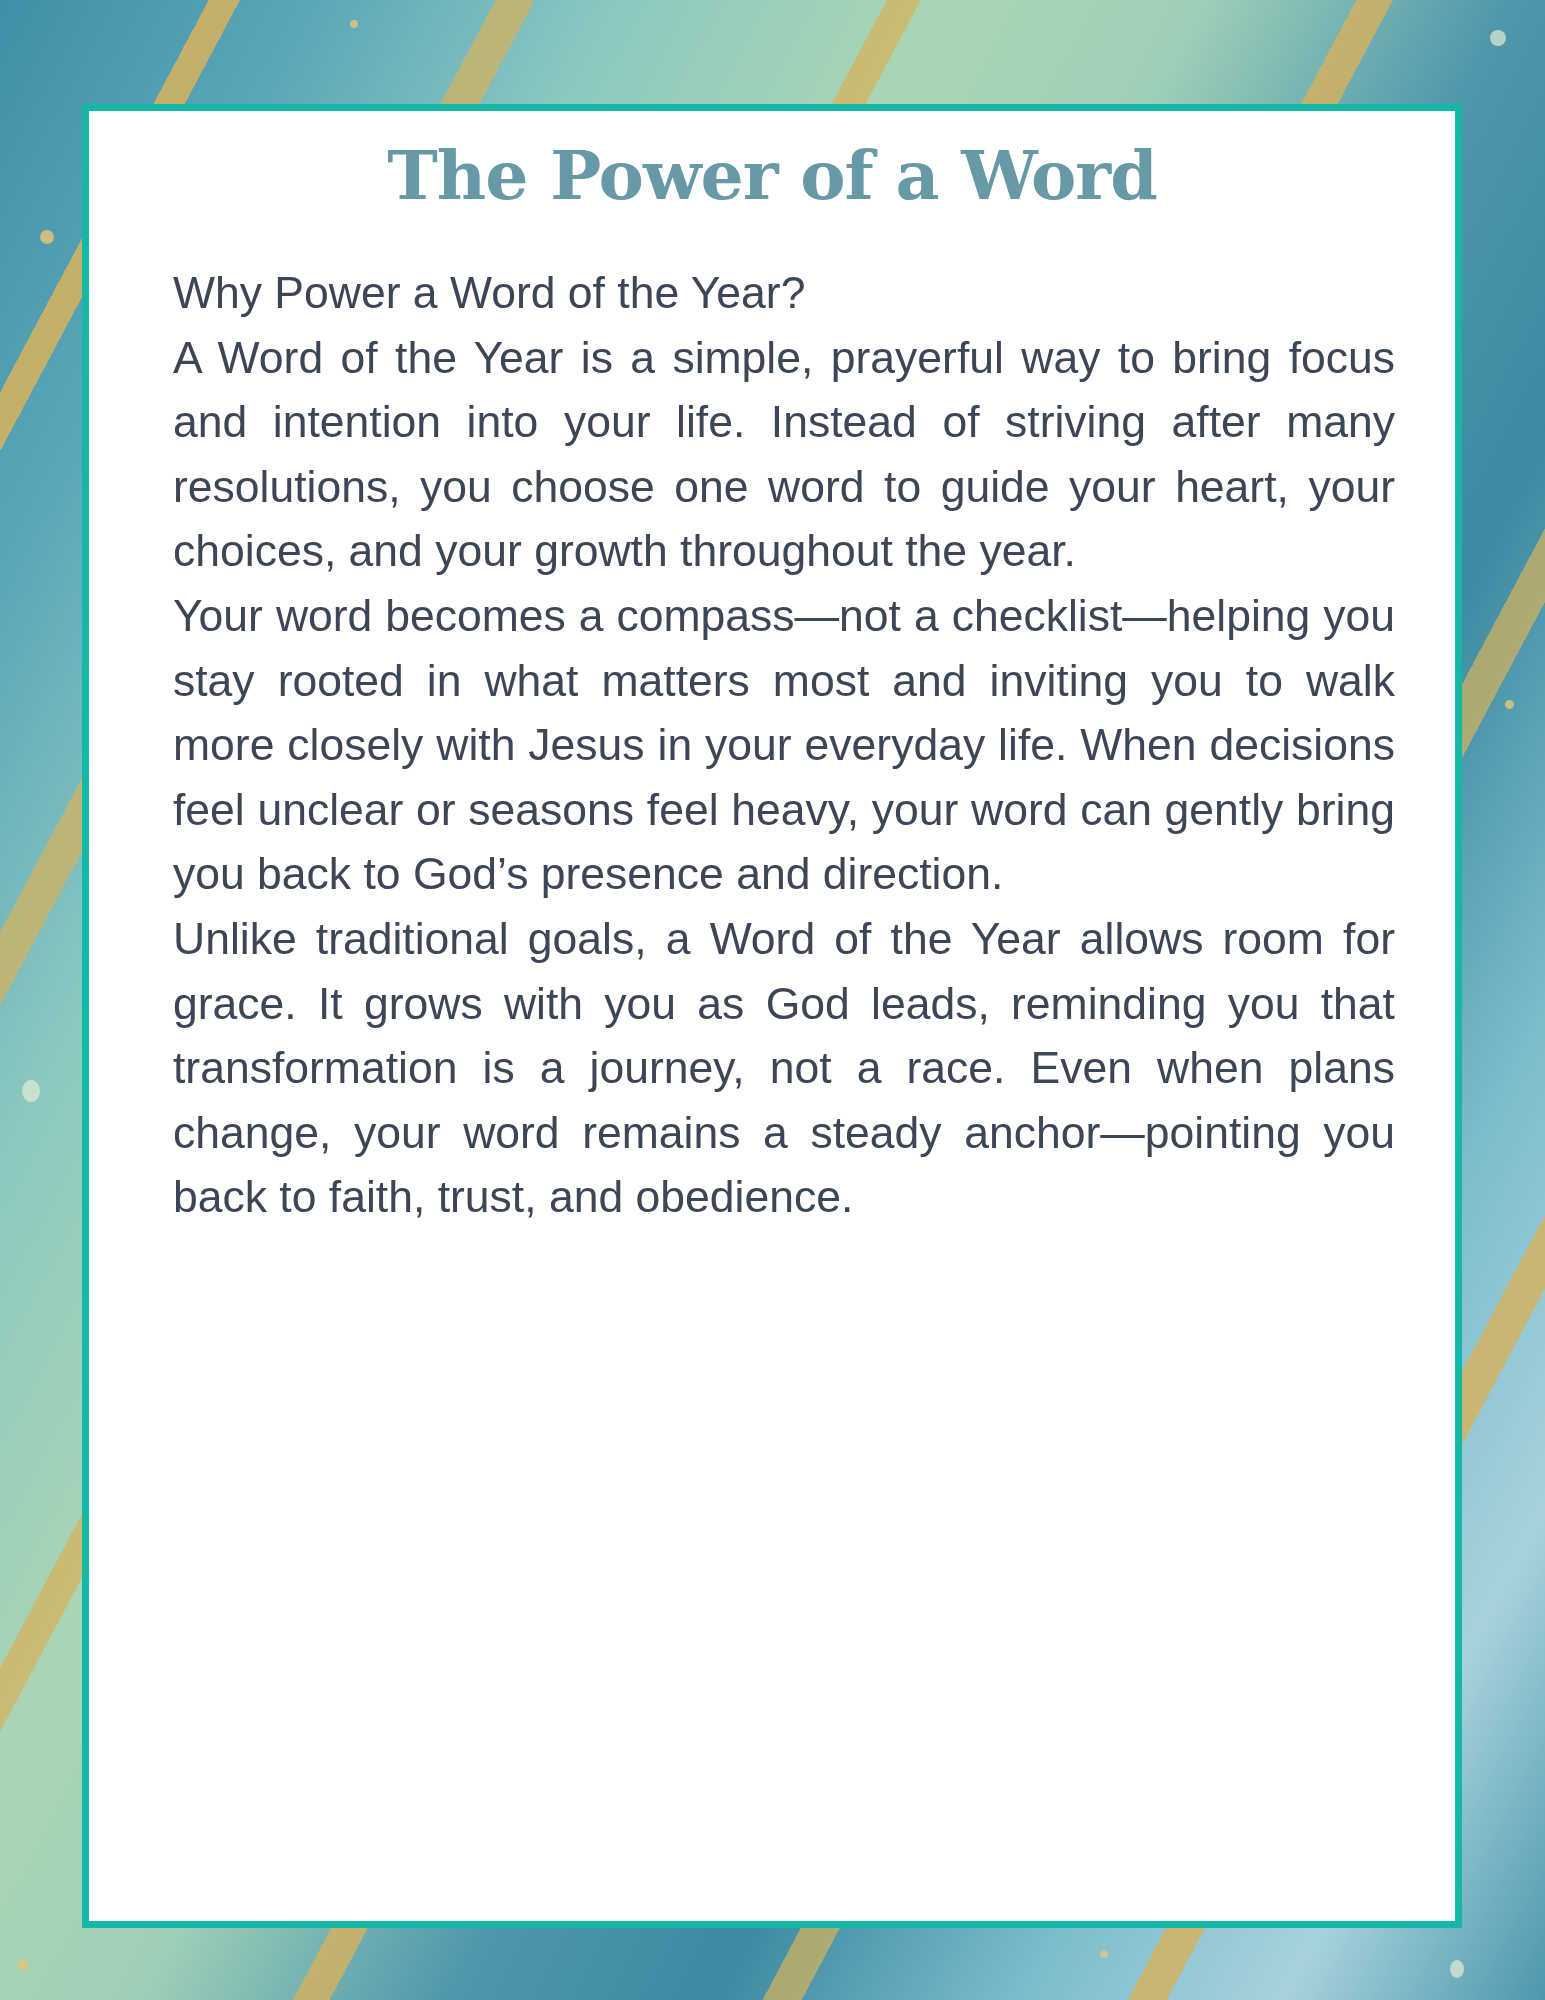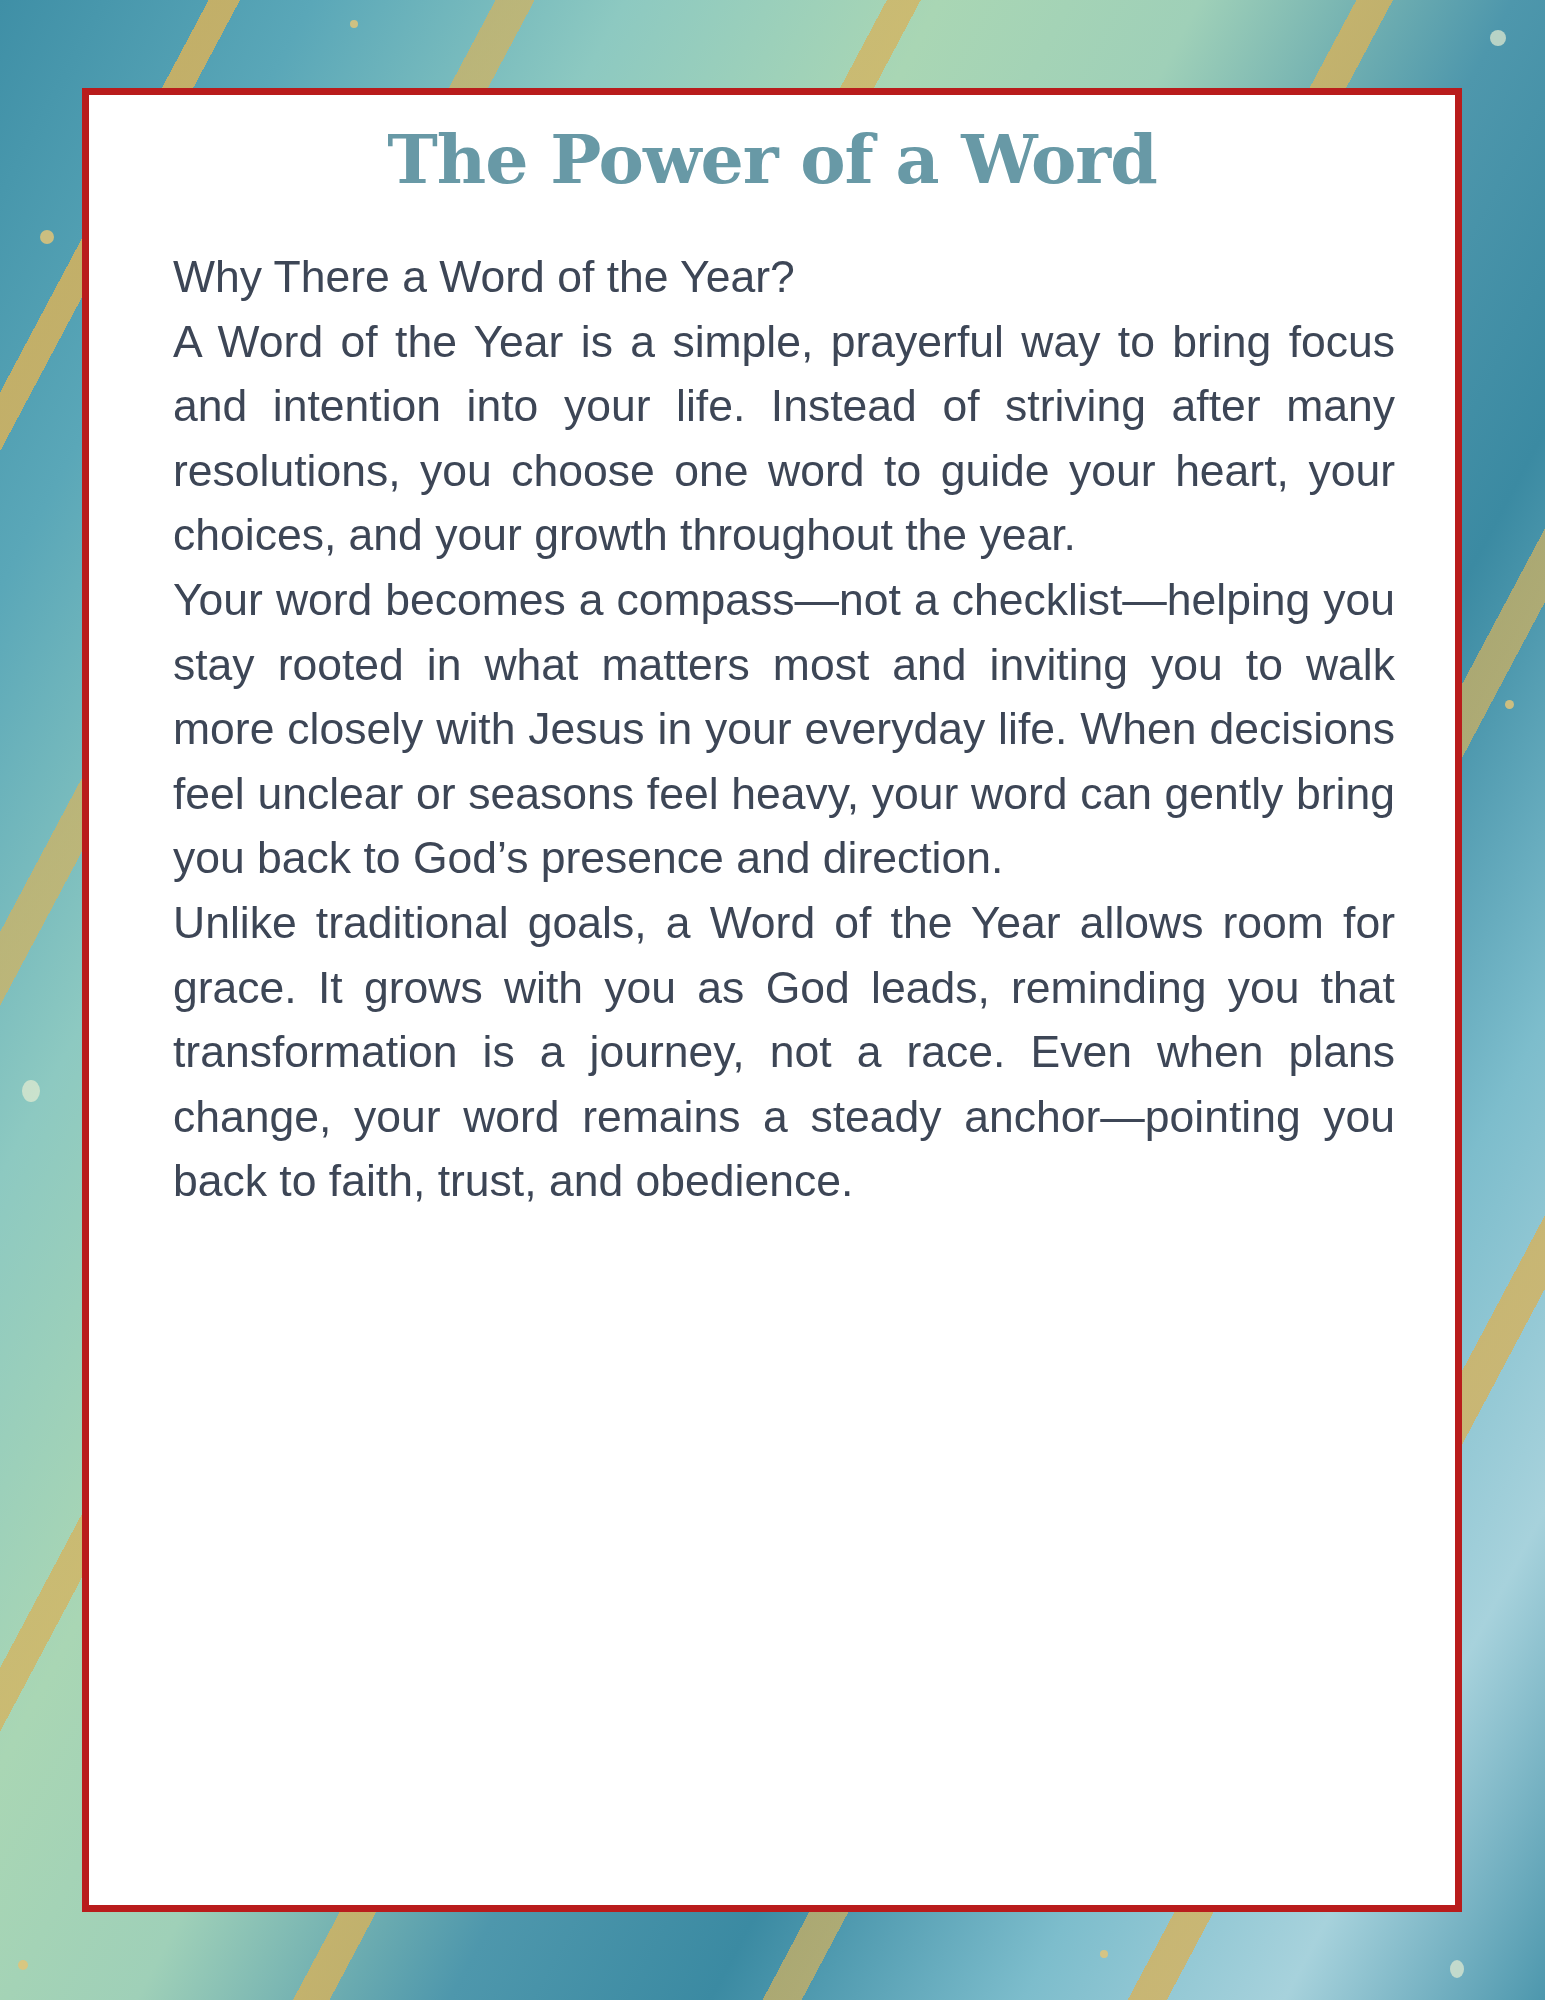--- a/index.html
+++ b/index.html
@@ -11,25 +11,25 @@
     background:
       linear-gradient(118deg, transparent 0 8%, rgba(214,178,92,0.85) 8% 9.2%, transparent 9.2% 19%, rgba(214,178,92,0.7) 19% 20.5%, transparent 20.5% 34%, rgba(214,178,92,0.75) 34% 35.3%, transparent 35.3% 52%, rgba(214,178,92,0.8) 52% 53.4%, transparent 53.4% 70%, rgba(214,178,92,0.7) 70% 71.5%, transparent 71.5% 84%, rgba(214,178,92,0.8) 84% 85.5%, transparent 85.5%),
       linear-gradient(118deg, #3f8fa6 0%, #5aa7b8 12%, #8dc9c1 24%, #a9d6b4 36%, #9fd0b8 46%, #4e97ac 58%, #3b8aa2 68%, #7dbdcc 80%, #a7d2dc 90%, #4d97ad 100%);
     font-family: "Liberation Sans", "DejaVu Sans", sans-serif;
   }
   .speck { position: absolute; border-radius: 50%; background: rgba(226,196,120,0.85); }
   .speck.pale { background: rgba(230,236,210,0.7); }
   .panel {
     position: absolute;
     left: 82px;
-    top: 88px;
+    top: 104px;
     width: 1366px;
     height: 1810px;
     background: #ffffff;
-    border: 7px solid #b91c1c;
+    border: 7px solid #14b8a6;
   }
   .title {
     position: absolute;
     left: 0; right: 0;
     top: 24px;
     text-align: center;
     font-family: "DejaVu Serif", "Liberation Serif", serif;
     font-weight: bold;
     font-size: 68px;
     letter-spacing: -1px;
@@ -59,18 +59,18 @@
   <span class="speck pale" style="left:1490px;top:30px;width:16px;height:16px;"></span>
   <span class="speck" style="left:1505px;top:700px;width:9px;height:9px;"></span>
   <span class="speck pale" style="left:1450px;top:1960px;width:14px;height:18px;"></span>
   <span class="speck" style="left:350px;top:20px;width:8px;height:8px;"></span>
   <span class="speck" style="left:1100px;top:1950px;width:8px;height:8px;"></span>
 </div>
 
 <div class="panel">
   <h1 class="title">The Power of a Word</h1>
   <div class="content">
-    <p class="subhead">Why There a Word of the Year?</p>
+    <p class="subhead">Why Power a Word of the Year?</p>
     <p>A Word of the Year is a simple, prayerful way to bring focus and intention into your life. Instead of striving after many resolutions, you choose one word to guide your heart, your choices, and your growth throughout the year.</p>
     <p>Your word becomes a compass—not a checklist—helping you stay rooted in what matters most and inviting you to walk more closely with Jesus in your everyday life. When decisions feel unclear or seasons feel heavy, your word can gently bring you back to God’s presence and direction.</p>
     <p>Unlike traditional goals, a Word of the Year allows room for grace. It grows with you as God leads, reminding you that transformation is a journey, not a race. Even when plans change, your word remains a steady anchor—pointing you back to faith, trust, and obedience.</p>
   </div>
 </div>
 
 </body></html>

